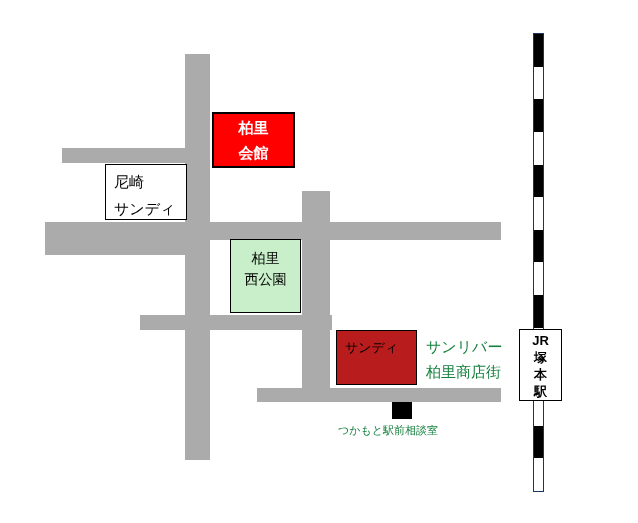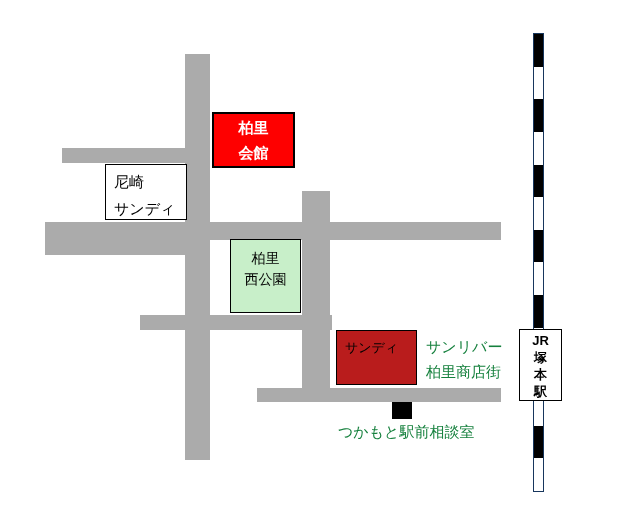--- a/index.html
+++ b/index.html
@@ -98,21 +98,21 @@
     z-index: 3;
     white-space: nowrap;
   }
   .label-sunriver {
     left: 426px; top: 334px;
     font-size: 15px;
     line-height: 25px;
   }
   .label-office {
     left: 338px; top: 423px;
-    font-size: 15px;
+    font-size: 11px;
   }
   .office-marker {
     position: absolute;
     left: 392px; top: 402px;
     width: 20px; height: 17px;
     z-index: 3;
   }
 </style>
 </head>
 <body>

